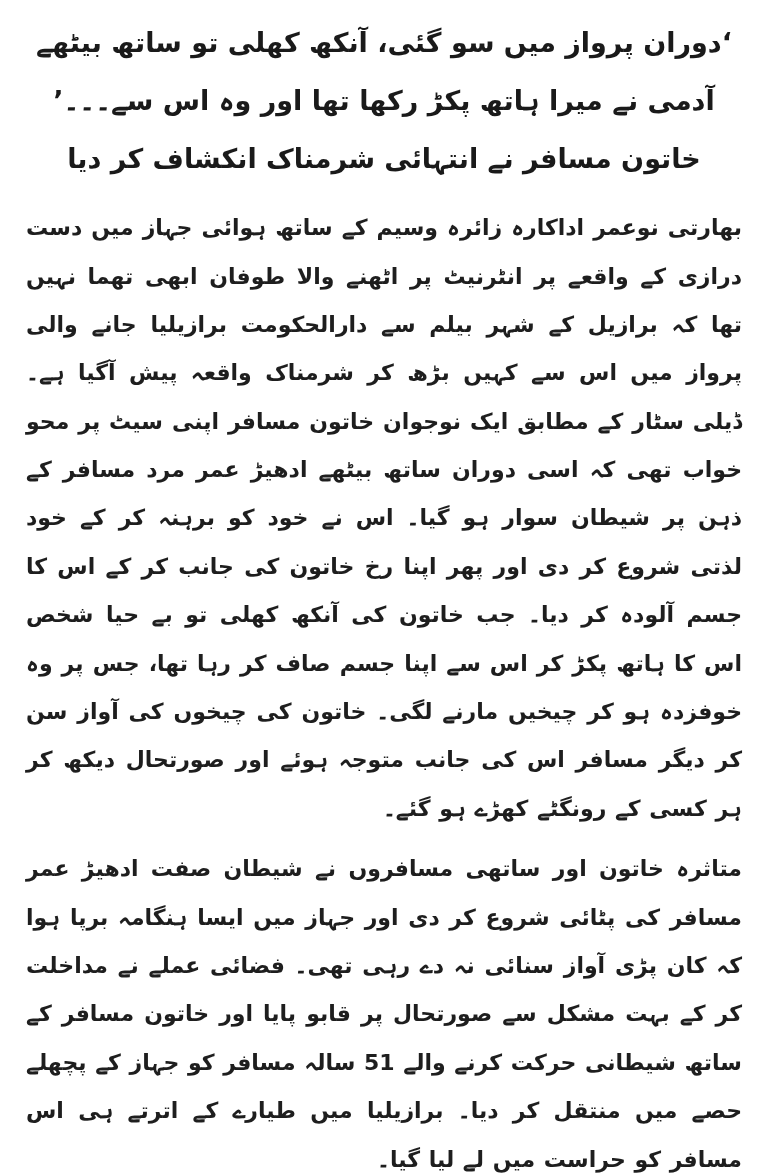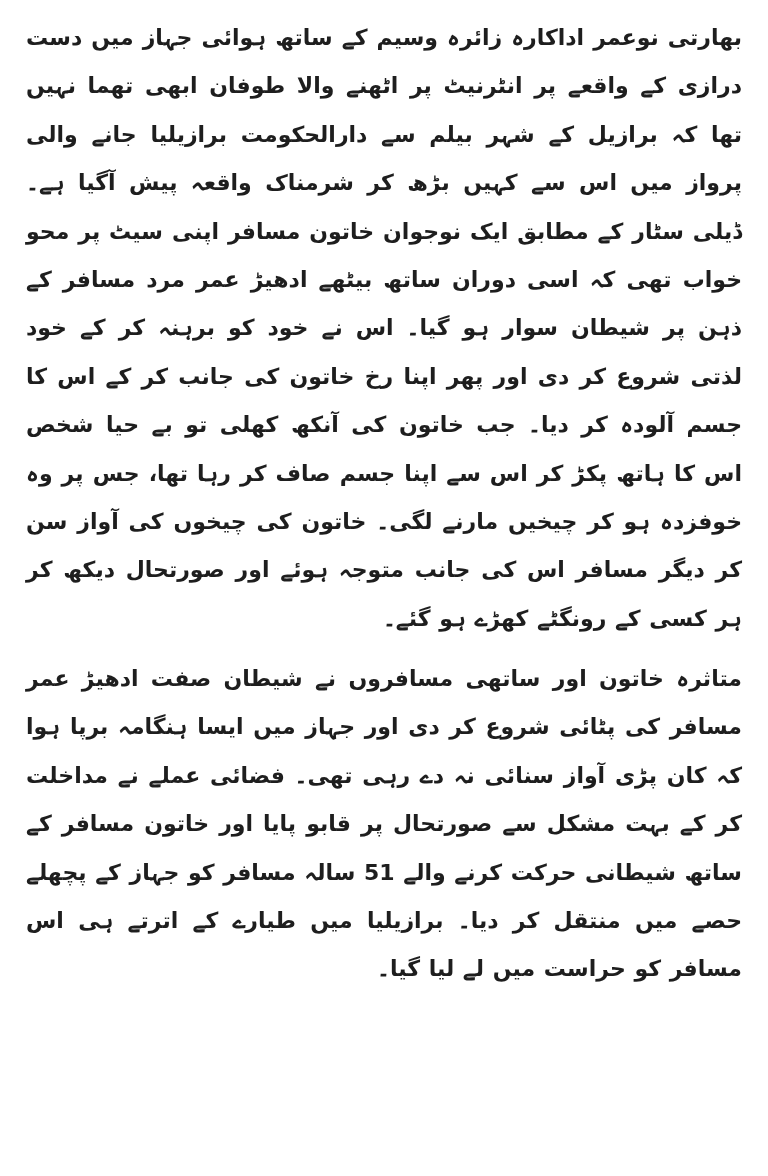--- a/index.html
+++ b/index.html
@@ -38,17 +38,18 @@
     margin: 0 0 12px 0;
     color: #1e1e1e;
     word-spacing: 1px;
   }
 </style>
 </head>
 <body>
 
 <div class="page">
   <article class="article" dir="rtl">
+    <h1 class="headline" lang="ur">‘دوران پرواز میں سو گئی، آنکھ کھلی تو ساتھ بیٹھے آدمی نے میرا ہاتھ پکڑ رکھا تھا اور وہ اس سے۔۔۔’ خاتون مسافر نے انتہائی شرمناک انکشاف کر دیا</h1>
     <p class="para" lang="ur">بھارتی نوعمر اداکارہ زائرہ وسیم کے ساتھ ہوائی جہاز میں دست درازی کے واقعے پر انٹرنیٹ پر اٹھنے والا طوفان ابھی تھما نہیں تھا کہ برازیل کے شہر بیلم سے دارالحکومت برازیلیا جانے والی پرواز میں اس سے کہیں بڑھ کر شرمناک واقعہ پیش آگیا ہے۔ ڈیلی سٹار کے مطابق ایک نوجوان خاتون مسافر اپنی سیٹ پر محو خواب تھی کہ اسی دوران ساتھ بیٹھے ادھیڑ عمر مرد مسافر کے ذہن پر شیطان سوار ہو گیا۔ اس نے خود کو برہنہ کر کے خود لذتی شروع کر دی اور پھر اپنا رخ خاتون کی جانب کر کے اس کا جسم آلودہ کر دیا۔ جب خاتون کی آنکھ کھلی تو بے حیا شخص اس کا ہاتھ پکڑ کر اس سے اپنا جسم صاف کر رہا تھا، جس پر وہ خوفزدہ ہو کر چیخیں مارنے لگی۔ خاتون کی چیخوں کی آواز سن کر دیگر مسافر اس کی جانب متوجہ ہوئے اور صورتحال دیکھ کر ہر کسی کے رونگٹے کھڑے ہو گئے۔</p>
     <p class="para" lang="ur">متاثرہ خاتون اور ساتھی مسافروں نے شیطان صفت ادھیڑ عمر مسافر کی پٹائی شروع کر دی اور جہاز میں ایسا ہنگامہ برپا ہوا کہ کان پڑی آواز سنائی نہ دے رہی تھی۔ فضائی عملے نے مداخلت کر کے بہت مشکل سے صورتحال پر قابو پایا اور خاتون مسافر کے ساتھ شیطانی حرکت کرنے والے 51 سالہ مسافر کو جہاز کے پچھلے حصے میں منتقل کر دیا۔ برازیلیا میں طیارے کے اترتے ہی اس مسافر کو حراست میں لے لیا گیا۔</p>
 
   </article>
 </div>
 
 </body></html>

